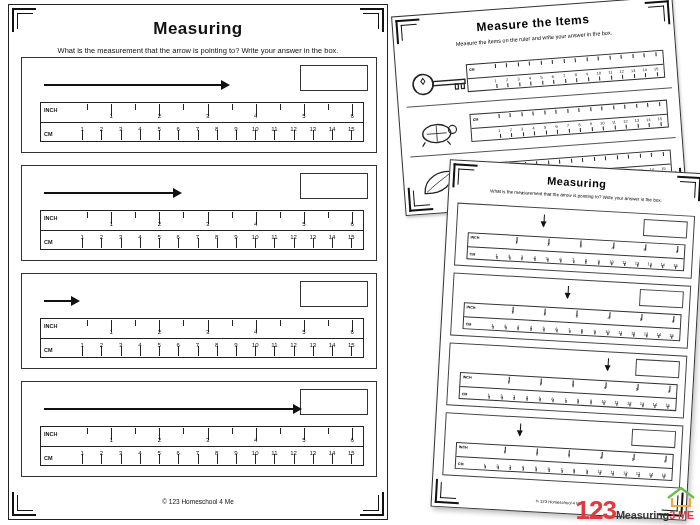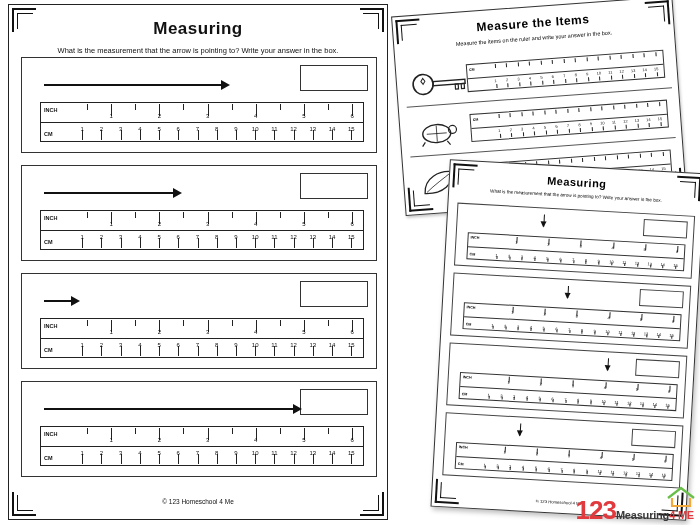--- a/index.html
+++ b/index.html
@@ -842,16 +842,16 @@
       </div>
 
     <div class="footer-s">© 123 Homeschool 4 Me</div>
   </div>
 
   <div id="logo">
     <svg class="house" viewBox="0 0 30 22">
       <path d="M2 12 L15 2 L28 12" fill="none" stroke="#6abf4b" stroke-width="2.4"></path>
       <path d="M6 12 v8 h18 v-8" fill="none" stroke="#f2a93b" stroke-width="2.2"></path>
     </svg>
-    <span class="num">123</span><span class="txt">Measuring</span><span class="txt" style="color:#e03a3e;">4 ME</span>
+    <span class="num">123</span><span class="txt">Measuring</span><span class="txt" style="color:#e03a3e;">3 ME</span>
   </div>
 
 </div>
 
 </body></html>

